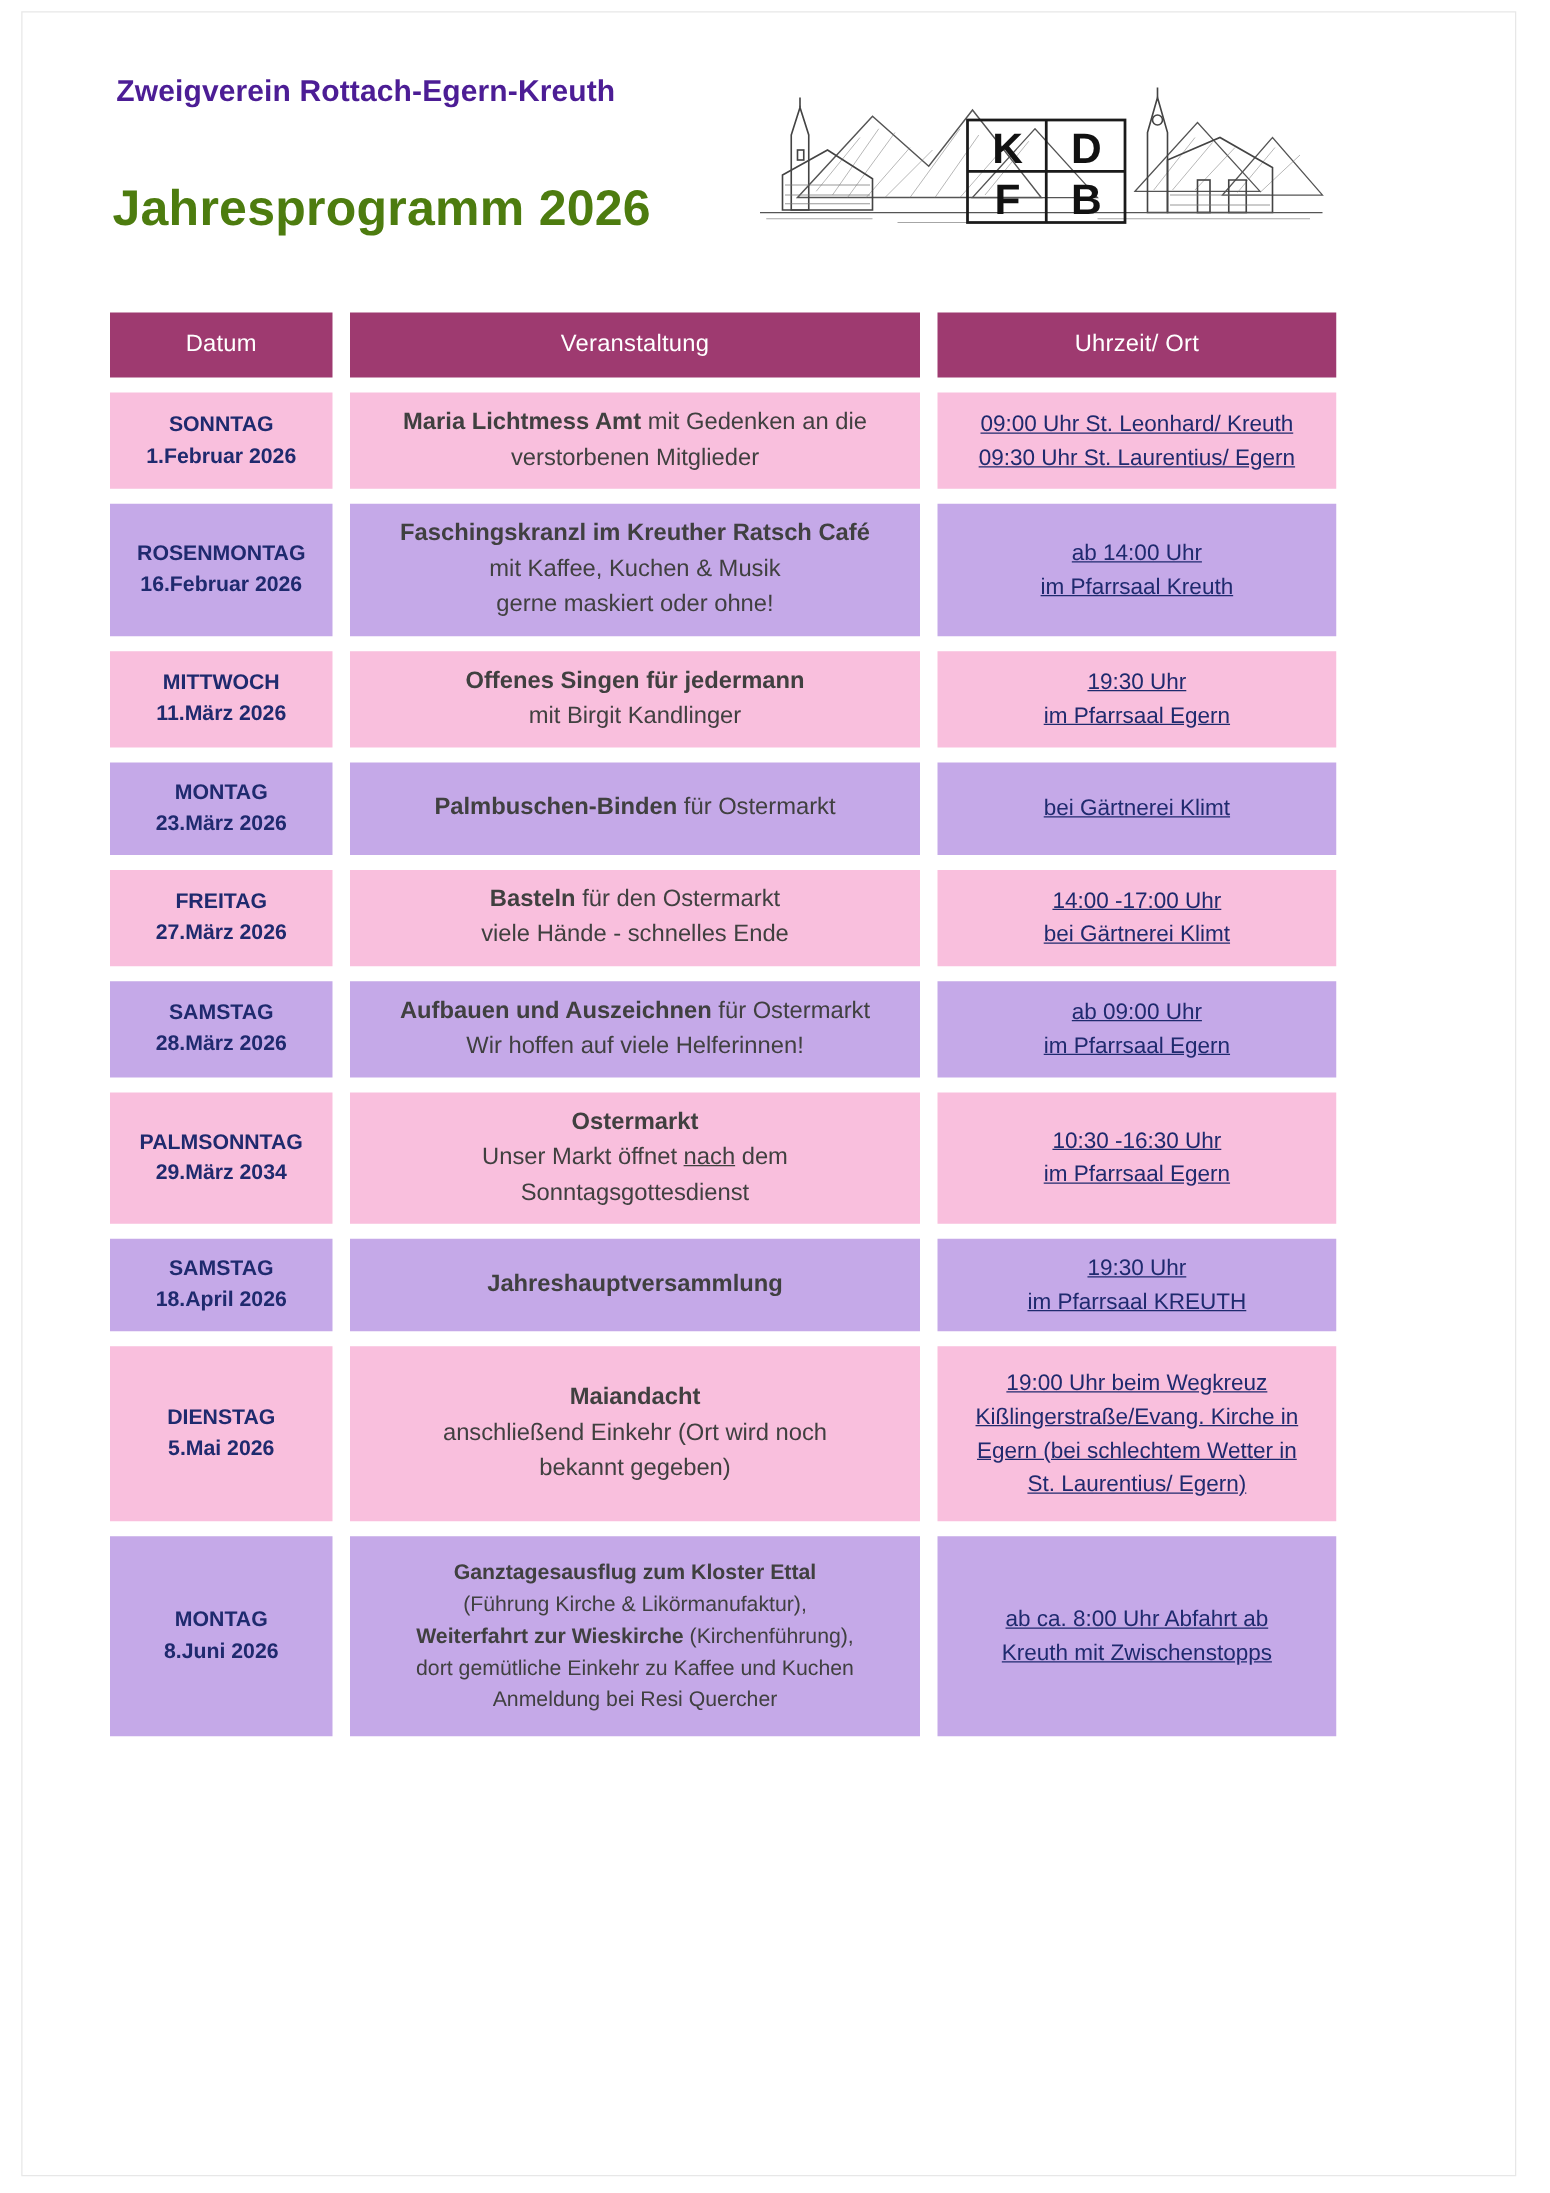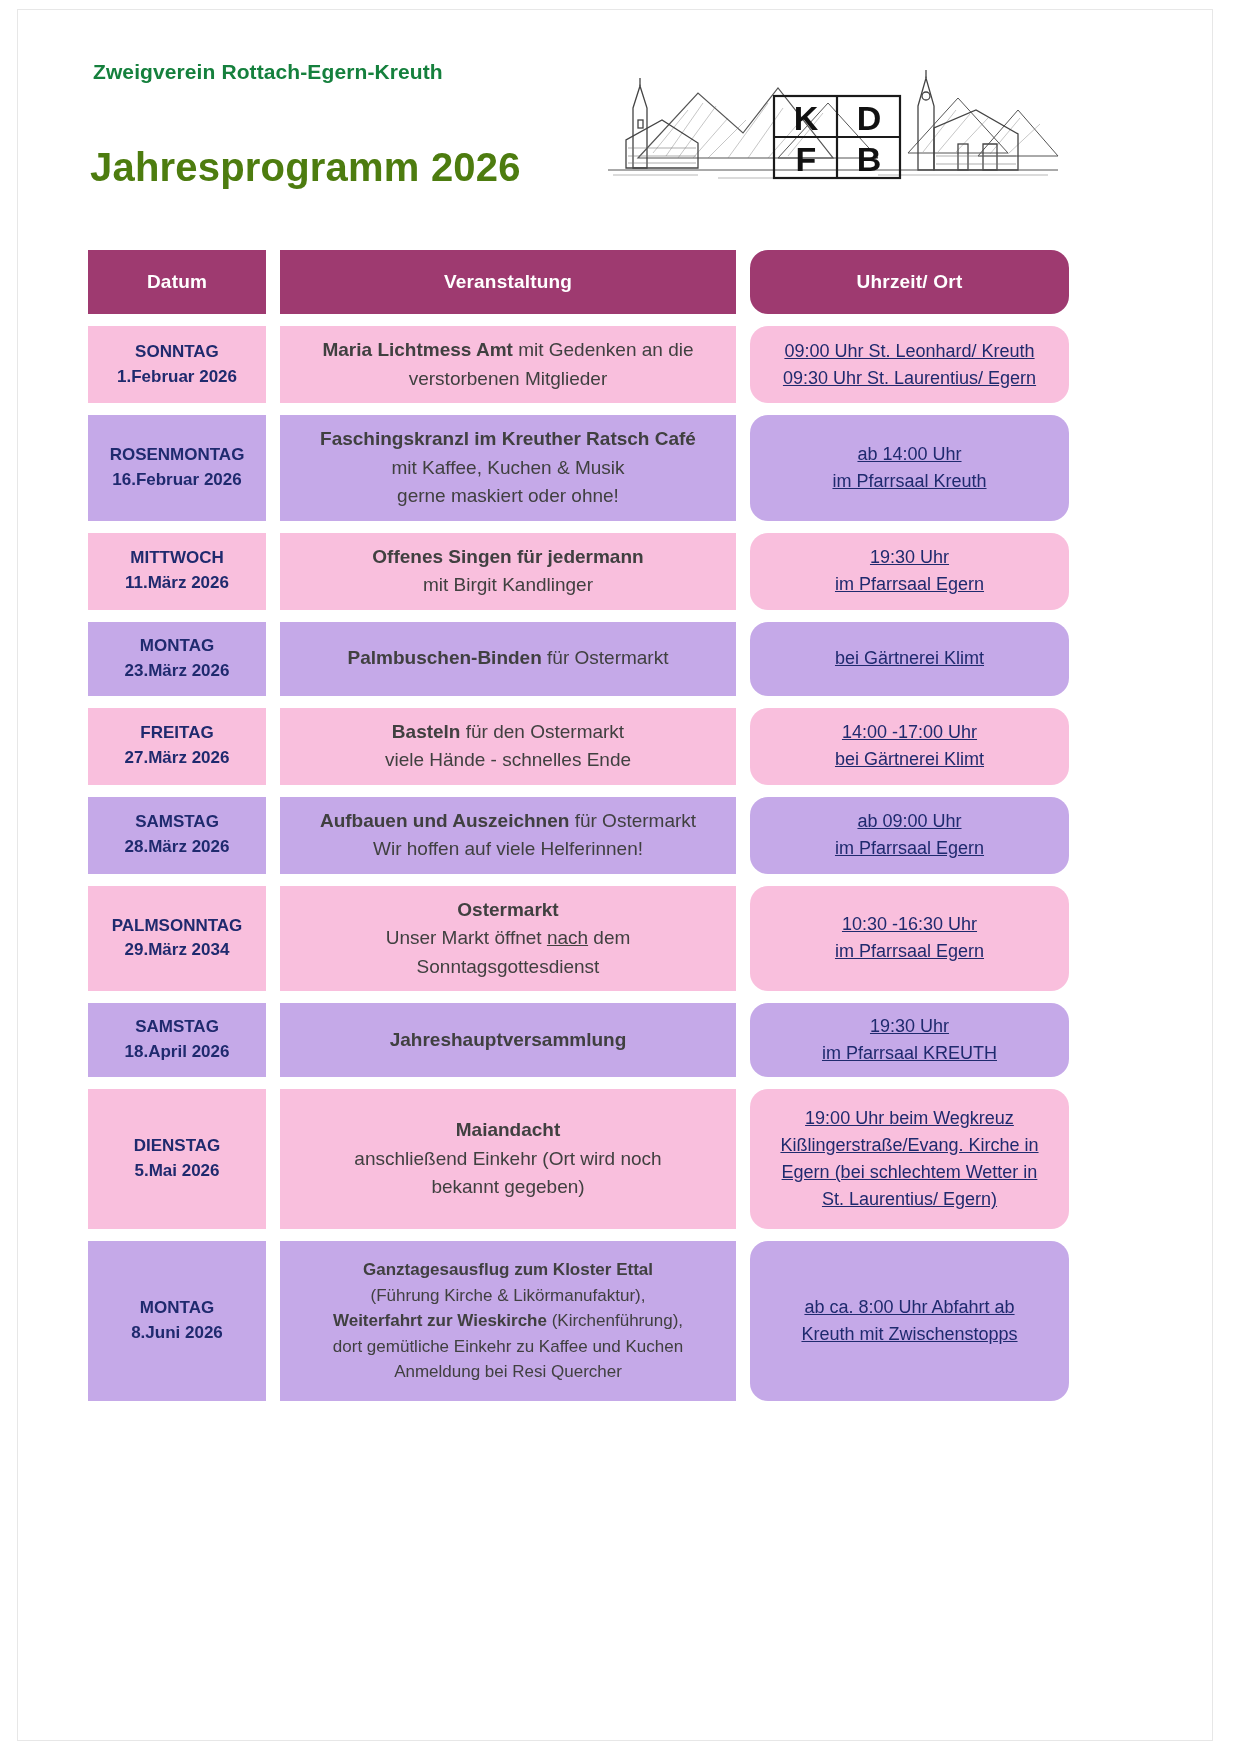--- a/index.html
+++ b/index.html
@@ -20,23 +20,23 @@
     top: 10px;
     width: 1194px;
     height: 1730px;
     background: #ffffff;
     box-shadow: 0 0 0 1px #e7e7e7;
   }
   .assoc-name {
     position: absolute;
     left: 75px;
     top: 50px;
-    font-size: 21px;
+    font-size: 24px;
     font-weight: bold;
-    color: #15803d;
+    color: #4c1d95;
     letter-spacing: 0.1px;
   }
   .main-title {
     position: absolute;
     left: 72px;
     top: 135px;
     font-size: 40px;
     font-weight: bold;
     color: #4d7c0f;
     letter-spacing: 0.2px;
@@ -68,29 +68,29 @@
   .cell {
     display: flex;
     align-items: center;
     justify-content: center;
     text-align: center;
     box-sizing: border-box;
     padding: 10px 12px;
   }
   .c-date { width: 178px; flex: 0 0 178px; }
   .c-event { width: 456px; flex: 0 0 456px; }
-  .c-time { width: 319px; flex: 0 0 319px; border-radius: 18px; }
+  .c-time { width: 319px; flex: 0 0 319px; }
 
   
   .hdr .cell {
     background: #9e3a70;
     color: #ffffff;
-    font-weight: bold;
+    font-weight: normal;
     font-size: 19px;
-    height: 64px;
+    height: 52px;
     letter-spacing: 0.2px;
   }
 
   
   .row.pink .cell { background: #f9bfdd; }
   .row.purple .cell { background: #c5a9e8; }
 
   .c-date .inner {
     font-size: 17px;
     font-weight: bold;

